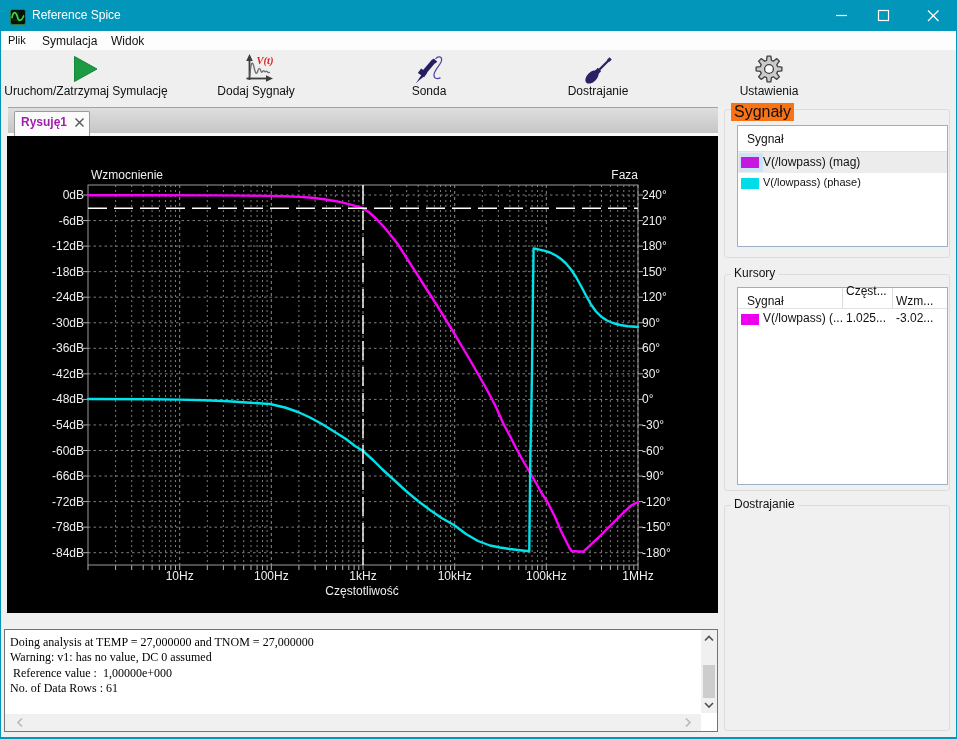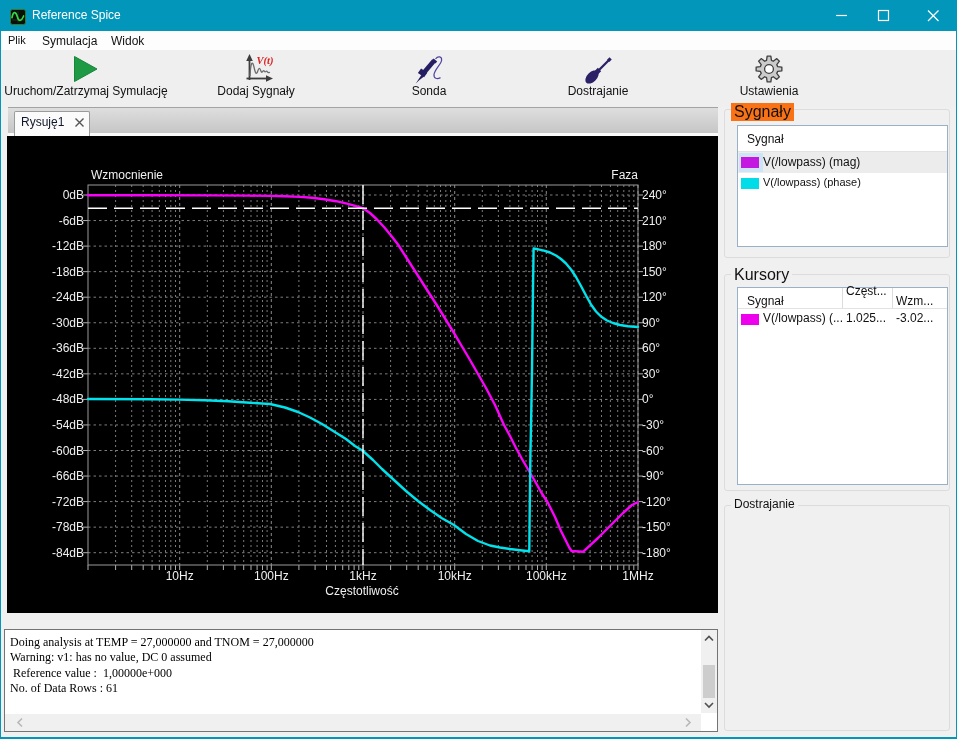--- a/index.html
+++ b/index.html
@@ -66,21 +66,21 @@
   </svg>
 <div class="abs" style="left:86px;top:84px;font-size:12px;color:#111;transform:translateX(-50%)">Uruchom/Zatrzymaj Symulację</div>
 <div class="abs" style="left:256px;top:84px;font-size:12px;color:#111;transform:translateX(-50%)">Dodaj Sygnały</div>
 <div class="abs" style="left:429px;top:84px;font-size:12px;color:#111;transform:translateX(-50%)">Sonda</div>
 <div class="abs" style="left:598px;top:84px;font-size:12px;color:#111;transform:translateX(-50%)">Dostrajanie</div>
 <div class="abs" style="left:769px;top:84px;font-size:12px;color:#111;transform:translateX(-50%)">Ustawienia</div>
 
 <div class="abs" style="left:8px;top:107px;width:710px;height:26px;background:linear-gradient(#dedede,#c6c6c6);border-top:1px solid #a3a3a3"></div>
 <div class="abs" style="left:8px;top:133px;width:710px;height:3px;background:#fafafa"></div>
 <div class="abs" style="left:14px;top:111px;width:76px;height:25px;background:#fbfbfb;border:1px solid #9b9b9b;border-bottom:none;border-radius:2px 2px 0 0"></div>
-<div class="abs" style="left:21px;top:115px;font-size:12px;font-weight:normal;color:#0f172a">Rysuję1</div>
+<div class="abs" style="left:21px;top:115px;font-size:12px;font-weight:bold;color:#a21caf">Rysuję1</div>
 <svg width="11" height="11" viewBox="0 0 11 11" style="position:absolute;left:74px;top:117px">
 <path d="M1.5,1.5 L9.5,9.5 M9.5,1.5 L1.5,9.5" stroke="#555" stroke-width="1.4"></path>
 </svg>
 
 <div class="abs" style="left:7px;top:136px;width:711px;height:477px;background:#000">
 <svg width="711" height="477" viewBox="7 136 711 477" style="position:absolute;left:0;top:0">
 <rect x="7" y="136" width="711" height="477" fill="#000"></rect>
 <g stroke="#7a7a7a" stroke-width="1" stroke-dasharray="2,3">
 <line x1="115.6" y1="185.0" x2="115.6" y2="565.0"></line>
 <line x1="131.7" y1="185.0" x2="131.7" y2="565.0"></line>
@@ -317,21 +317,21 @@
 <div class="abs" style="left:747px;top:132px;font-size:12px;color:#111">Sygnał</div>
 <div class="abs" style="left:738px;top:151px;width:209px;height:1px;background:#e2e2e2"></div>
 <div class="abs" style="left:738px;top:152px;width:209px;height:21px;background:#ececec"></div>
 <div class="abs" style="left:739px;top:153px;width:24px;height:19px;background:#cde4f7"></div>
 <div class="abs" style="left:741px;top:157px;width:18px;height:11px;background:#c417e0"></div>
 <div class="abs" style="left:763px;top:155px;font-size:12px;color:#111">V(/lowpass) (mag)</div>
 <div class="abs" style="left:741px;top:178px;width:18px;height:11px;background:#00dde8"></div>
 <div class="abs" style="left:763px;top:176px;font-size:11px;color:#111">V(/lowpass) (phase)</div>
 
 <div class="abs" style="left:724px;top:274px;width:226px;height:217px;border:1px solid #dcdcdc;border-radius:3px"></div>
-<div class="abs" style="left:731px;top:266px;font-size:16px;color:#111;background:#f0f0f0;padding:0 3px">Kursory</div>
+<div class="abs" style="left:731px;top:266px;font-size:12px;color:#111;background:#f0f0f0;padding:0 3px">Kursory</div>
 
 <div class="abs" style="left:737px;top:287px;width:211px;height:198px;background:#fff;border:1px solid #9ab0c8"></div>
 <div class="abs" style="left:747px;top:294px;font-size:12px;color:#111">Sygnał</div>
 <div class="abs" style="left:846px;top:284px;font-size:12px;color:#111">Częst...</div>
 <div class="abs" style="left:896px;top:294px;font-size:12px;color:#111">Wzm...</div>
 <div class="abs" style="left:842px;top:288px;width:1px;height:20px;background:#dcdcdc"></div>
 <div class="abs" style="left:892px;top:288px;width:1px;height:20px;background:#dcdcdc"></div>
 <div class="abs" style="left:738px;top:308px;width:209px;height:1px;background:#e2e2e2"></div>
 <div class="abs" style="left:741px;top:314px;width:18px;height:11px;background:#ee00ee"></div>
 <div class="abs" style="left:763px;top:311px;font-size:12px;color:#111">V(/lowpass) (...</div>

